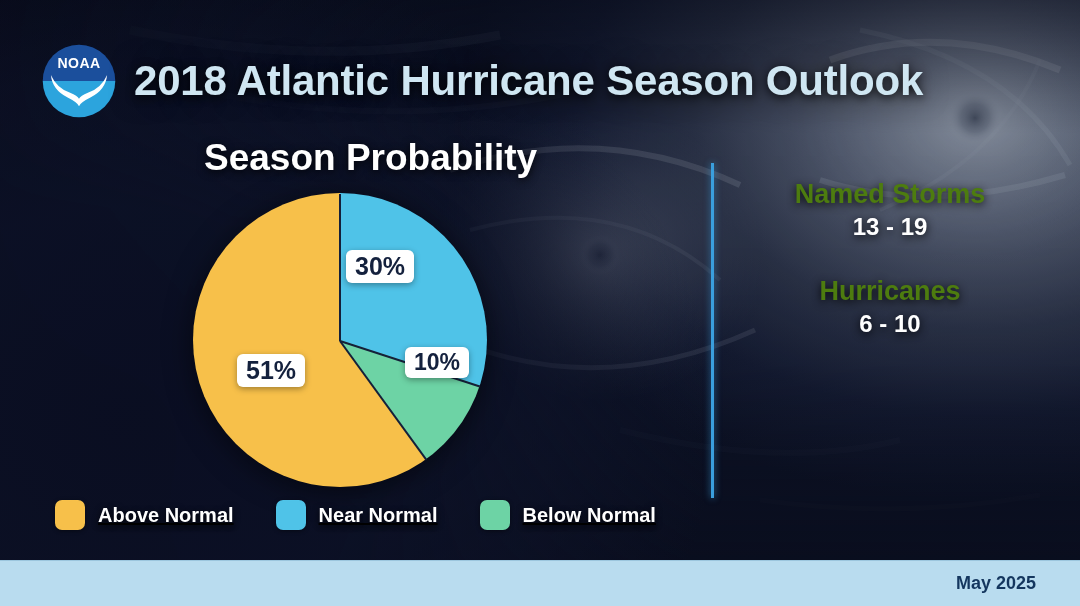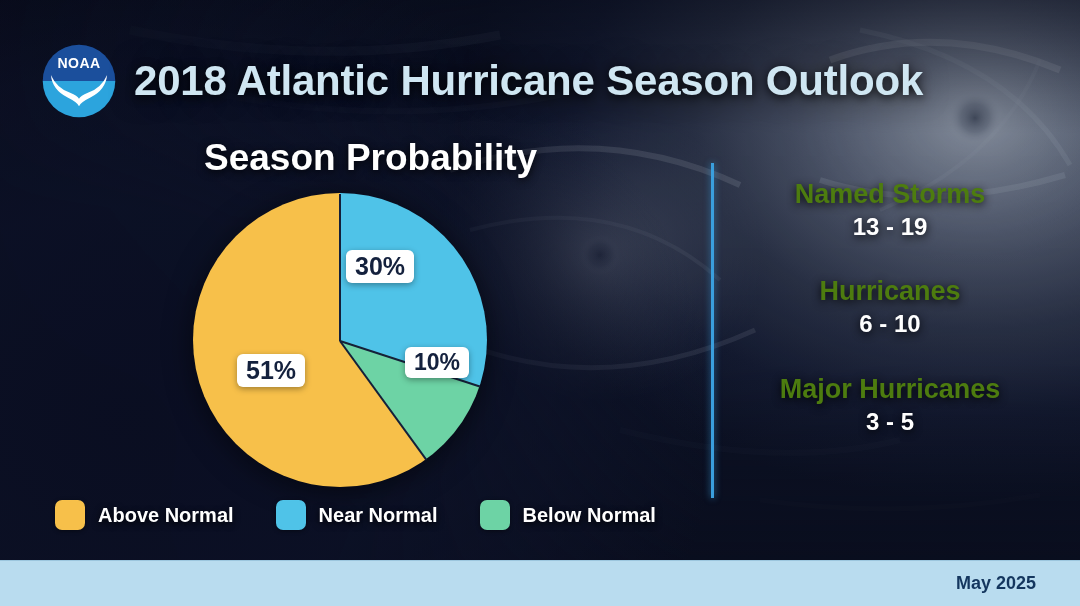--- a/index.html
+++ b/index.html
@@ -125,21 +125,21 @@
   
   .legend {
     position: absolute;
     left: 55px;
     top: 500px;
     display: flex;
     align-items: center;
     gap: 42px;
   }
 
-  .legend-item { display: flex; align-items: center; gap: 13px; }
+  .legend-item { display: flex; align-items: center; gap: 13px; text-decoration: underline; }
 
   .legend-swatch {
     width: 30px;
     height: 30px;
     border-radius: 7px;
     flex: 0 0 auto;
     box-shadow: 0 1px 4px rgba(0,0,0,0.45);
   }
 
   .legend-label {
@@ -312,23 +312,19 @@
 
   <div class="stats">
     <div class="stat-block">
       <div class="stat-name">Named Storms</div>
       <div class="stat-range">13 - 19</div>
     </div>
     <div class="stat-block">
       <div class="stat-name">Hurricanes</div>
       <div class="stat-range">6 - 10</div>
     </div>
-    <div class="stat-block">
-      <div class="stat-name">Major Hurricanes</div>
-      <div class="stat-range">3 - 5</div>
-    </div>
   </div>
 
   <div class="footer" style="background: rgb(185, 220, 239);">
     <span class="footer-date" style="color: rgb(20, 54, 94);">May 2025</span>
   </div>
 
 </div>
 
 </body></html>

